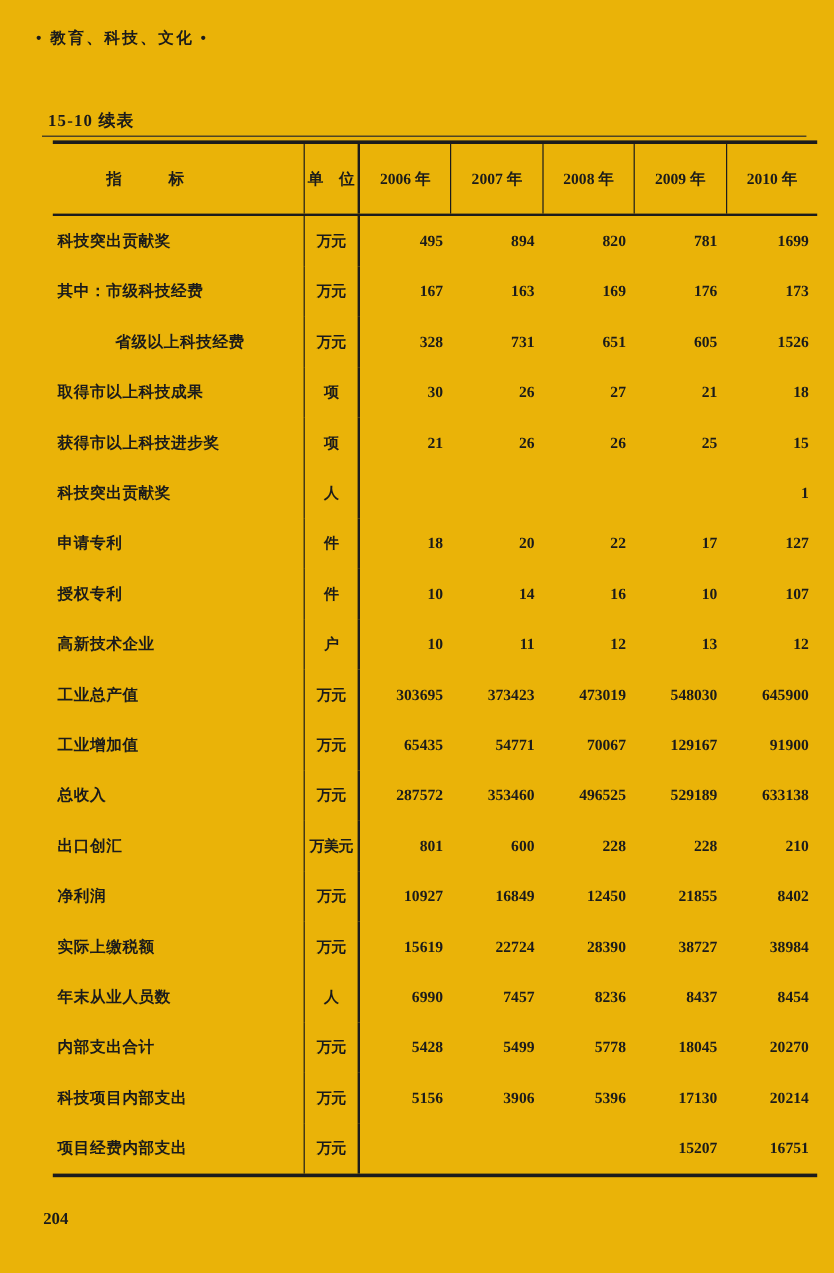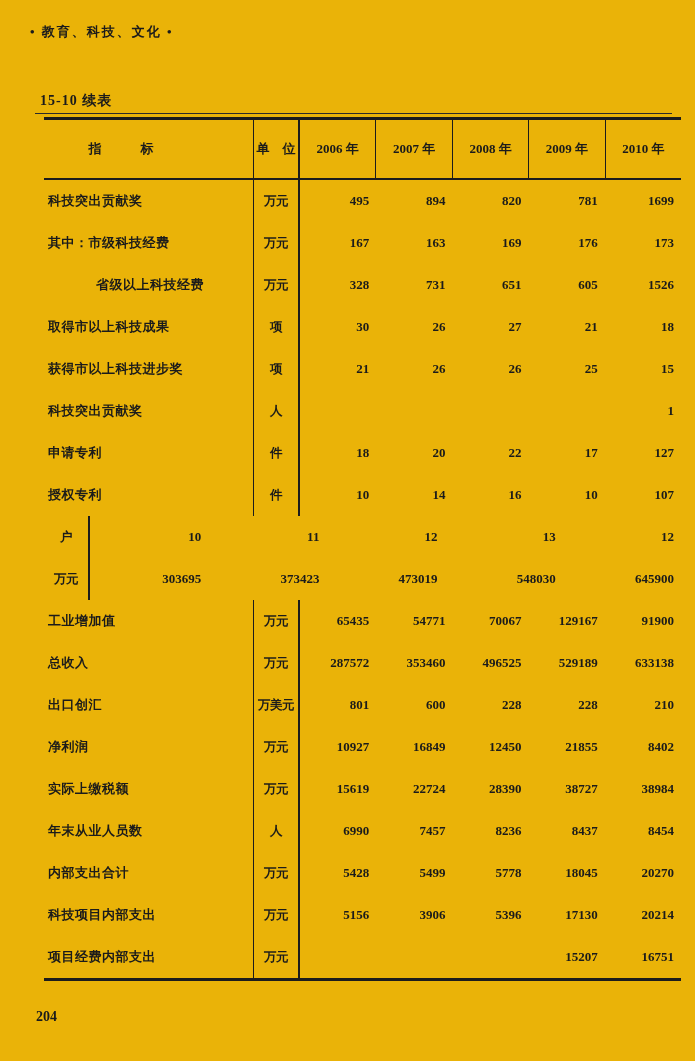--- a/index.html
+++ b/index.html
@@ -143,28 +143,30 @@
         <div class="tr">
           <div class="td col-ind">授权专利</div>
           <div class="td col-unit">件</div>
           <div class="td col-year">10</div>
           <div class="td col-year">14</div>
           <div class="td col-year">16</div>
           <div class="td col-year">10</div>
           <div class="td col-year">107</div>
         </div>
         <div class="tr">
+          <div class="td col-ind">高新技术企业</div>
           <div class="td col-unit">户</div>
           <div class="td col-year">10</div>
           <div class="td col-year">11</div>
           <div class="td col-year">12</div>
           <div class="td col-year">13</div>
           <div class="td col-year">12</div>
         </div>
         <div class="tr">
+          <div class="td col-ind">工业总产值</div>
           <div class="td col-unit">万元</div>
           <div class="td col-year">303695</div>
           <div class="td col-year">373423</div>
           <div class="td col-year">473019</div>
           <div class="td col-year">548030</div>
           <div class="td col-year">645900</div>
         </div>
         <div class="tr">
           <div class="td col-ind">工业增加值</div>
           <div class="td col-unit">万元</div>

